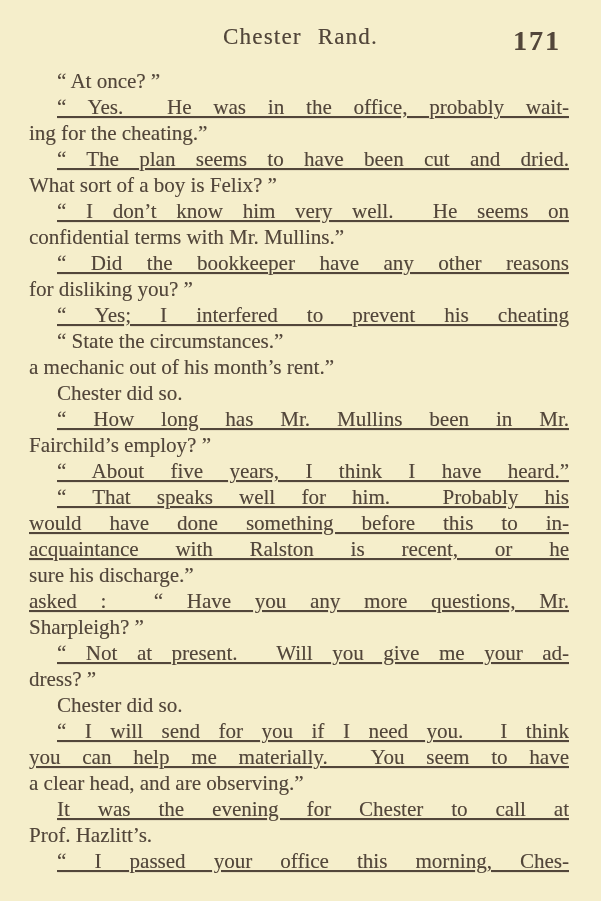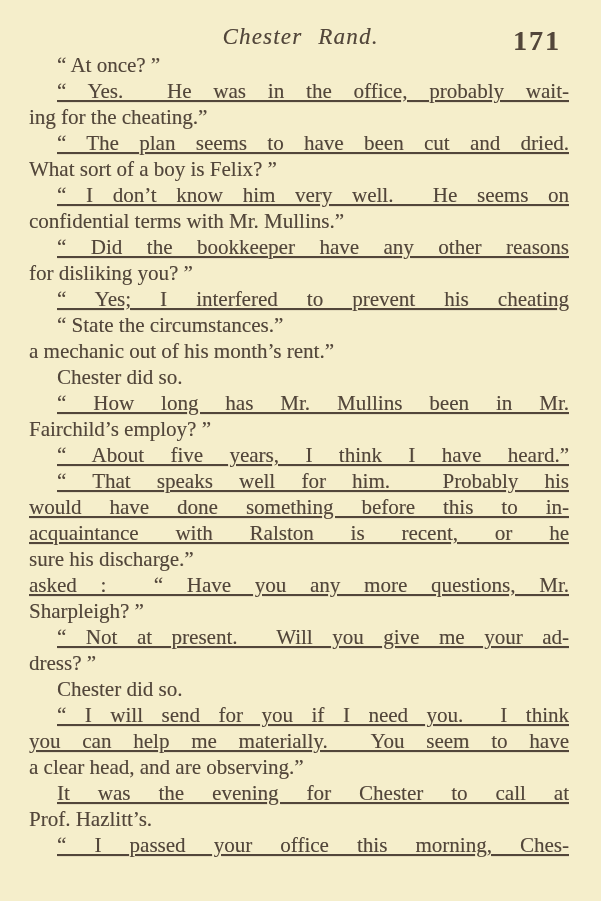--- a/index.html
+++ b/index.html
@@ -19,34 +19,34 @@
     height: 28px;
   }
   .title {
     position: absolute;
     left: 0; right: 0;
     text-align: center;
     font-size: 23px;
     letter-spacing: 1.2px;
     word-spacing: 9px;
     text-shadow: 0.3px 0.3px 0 rgba(82,70,58,0.45);
-    font-style: italic;
   }
   .pagenum {
     position: absolute;
     right: 40px;
     top: 1px;
     font-size: 28px;
     font-weight: bold;
     letter-spacing: 2px;
     font-variant-numeric: oldstyle-nums;
     text-shadow: 0.3px 0.3px 0 rgba(82,70,58,0.45);
     margin-left: 40px;
   }
   .body {
+    margin-top: 16px;
     padding: 0 32px 0 29px;
   }
   .line {
     font-size: 21px;
     line-height: 26px;
     height: 26px;
     white-space: pre-wrap;
     overflow: hidden;
     text-align: left;
     text-shadow: 0.3px 0.3px 0 rgba(82,70,58,0.35);

